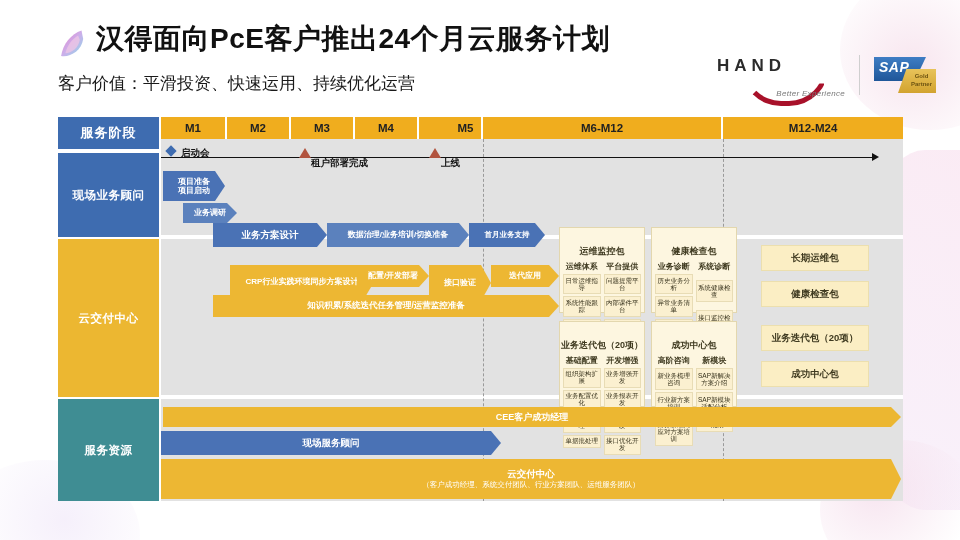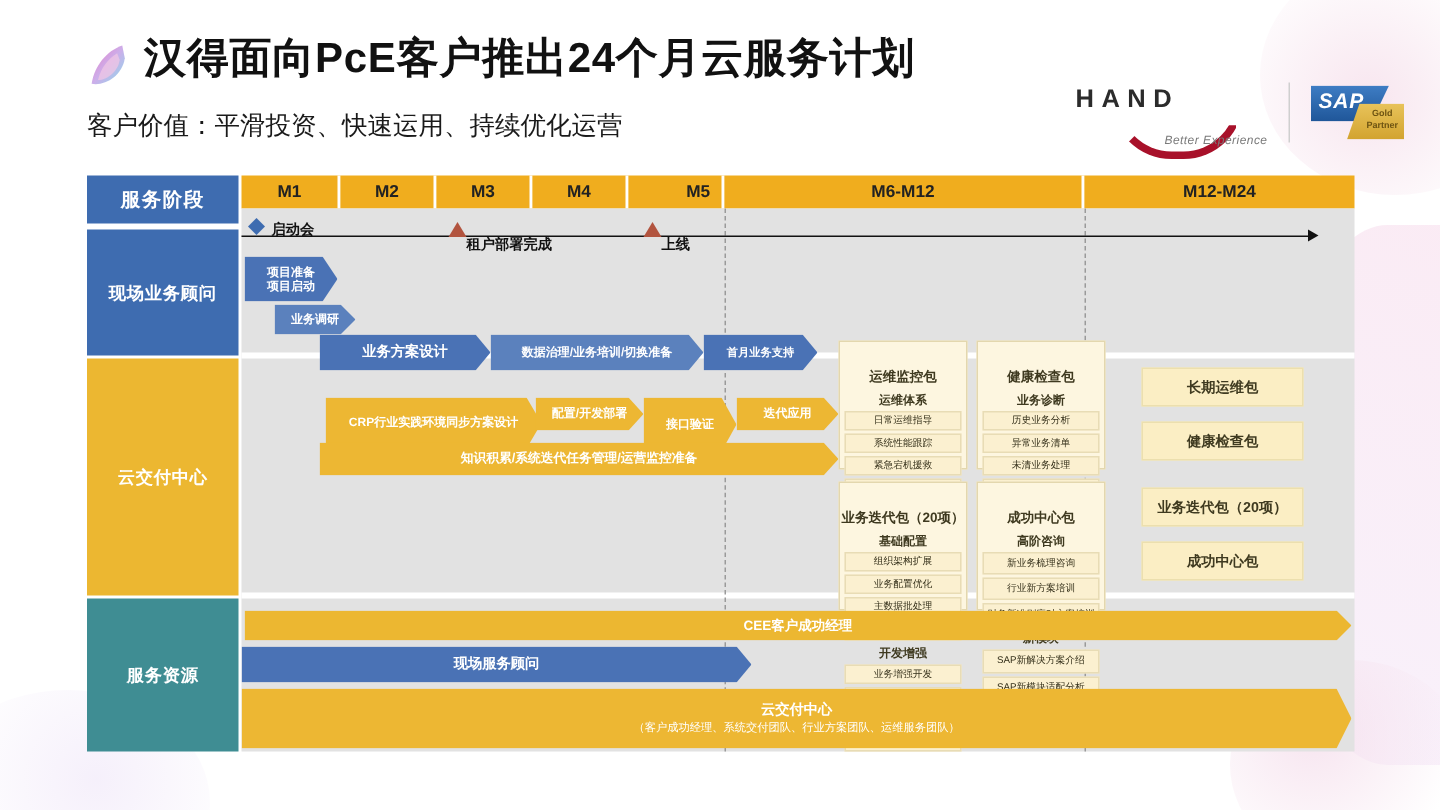--- a/index.html
+++ b/index.html
@@ -114,21 +114,21 @@
     color:#fff;font-weight:bold;text-align:center;line-height:1.15;box-sizing:border-box;}
   .chev{clip-path:polygon(0 0, calc(100% - 10px) 0, 100% 50%, calc(100% - 10px) 100%, 0 100%);}
   .b-blue{background:#4a72b5;}
   .b-blue2{background:#5b81bd;}
   .b-yellow{background:#edb733;}
   .b-teal{background:#ecb731;}
 
   
   .pkg{position:absolute;background:#fdf6e0;border:1px solid #e3d7ae;box-sizing:border-box;}
   .pkg-title{text-align:center;font-size:9px;font-weight:bold;color:#3f3a20;padding-top:17px;}
-  .pkg-cols{display:flex;gap:3px;padding:3px;box-sizing:border-box;flex-direction:column;}
+  .pkg-cols{display:flex;gap:3px;padding:3px;box-sizing:border-box;}
   .pkg-col{flex:1;display:flex;flex-direction:column;gap:2px;}
   .pkg-col-h{font-size:8px;font-weight:bold;color:#3f3a20;text-align:center;}
   .pkg-item{background:#fbf0d0;border:1px solid #e8dcb5;font-size:6.5px;color:#35301a;
     text-align:center;padding:2px 0;line-height:1.1;box-sizing:border-box;}
   .pkg-item.t2{padding:3px 1px;}
 
   .simple-pkg{position:absolute;background:#fbeec4;border:1px solid #ecdfae;
     display:flex;align-items:center;justify-content:center;font-size:9.5px;
     font-weight:bold;color:#3f3a20;box-sizing:border-box;}
 
@@ -215,21 +215,21 @@
 
     <div class="bar chev b-blue" style="left:2px;top:32px;width:62px;height:30px;font-size:8px;flex-direction:column;">
       <span>项目准备</span>
       <span>项目启动</span>
     </div>
     <div class="bar chev b-blue2" style="left:22px;top:64px;width:54px;height:20px;font-size:8px;">业务调研</div>
     <div class="bar chev b-blue" style="left:52px;top:84px;width:114px;height:24px;font-size:9.5px;">业务方案设计</div>
     <div class="bar chev b-blue2" style="left:166px;top:84px;width:142px;height:24px;font-size:8px;">数据治理/业务培训/切换准备</div>
     <div class="bar chev b-blue" style="left:308px;top:84px;width:76px;height:24px;font-size:7.5px;">首月业务支持</div>
 
-    <div class="bar chev b-yellow" style="left:56px;top:126px;width:144px;height:34px;font-size:8px;">CRP行业实践环境同步方案设计</div>
+    <div class="bar chev b-yellow" style="left:69px;top:126px;width:144px;height:34px;font-size:8px;">CRP行业实践环境同步方案设计</div>
     <div class="bar chev b-yellow" style="left:196px;top:126px;width:72px;height:22px;font-size:8px;">配置/开发部署</div>
     <div class="bar chev b-yellow" style="left:268px;top:126px;width:62px;height:36px;font-size:8px;">接口验证</div>
     <div class="bar chev b-yellow" style="left:330px;top:126px;width:68px;height:22px;font-size:8px;">迭代应用</div>
     <div class="bar chev b-yellow" style="left:52px;top:156px;width:346px;height:22px;font-size:8.5px;">知识积累/系统迭代任务管理/运营监控准备</div>
 
     <div class="pkg" style="left:398px;top:88px;width:86px;height:86px;">
       <div class="pkg-title">运维监控包</div>
       <div class="pkg-cols" style="height:68px;">
         <div class="pkg-col">
           <div class="pkg-col-h">运维体系</div>

